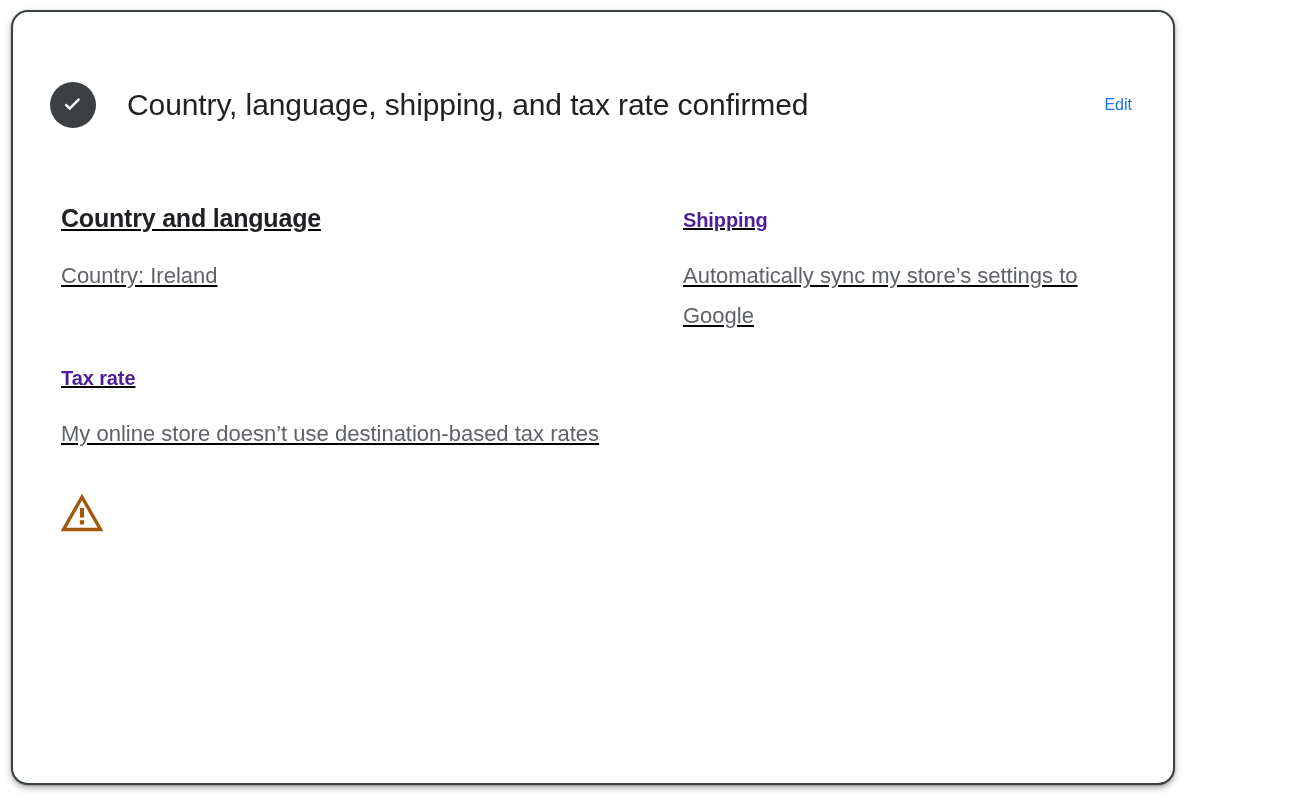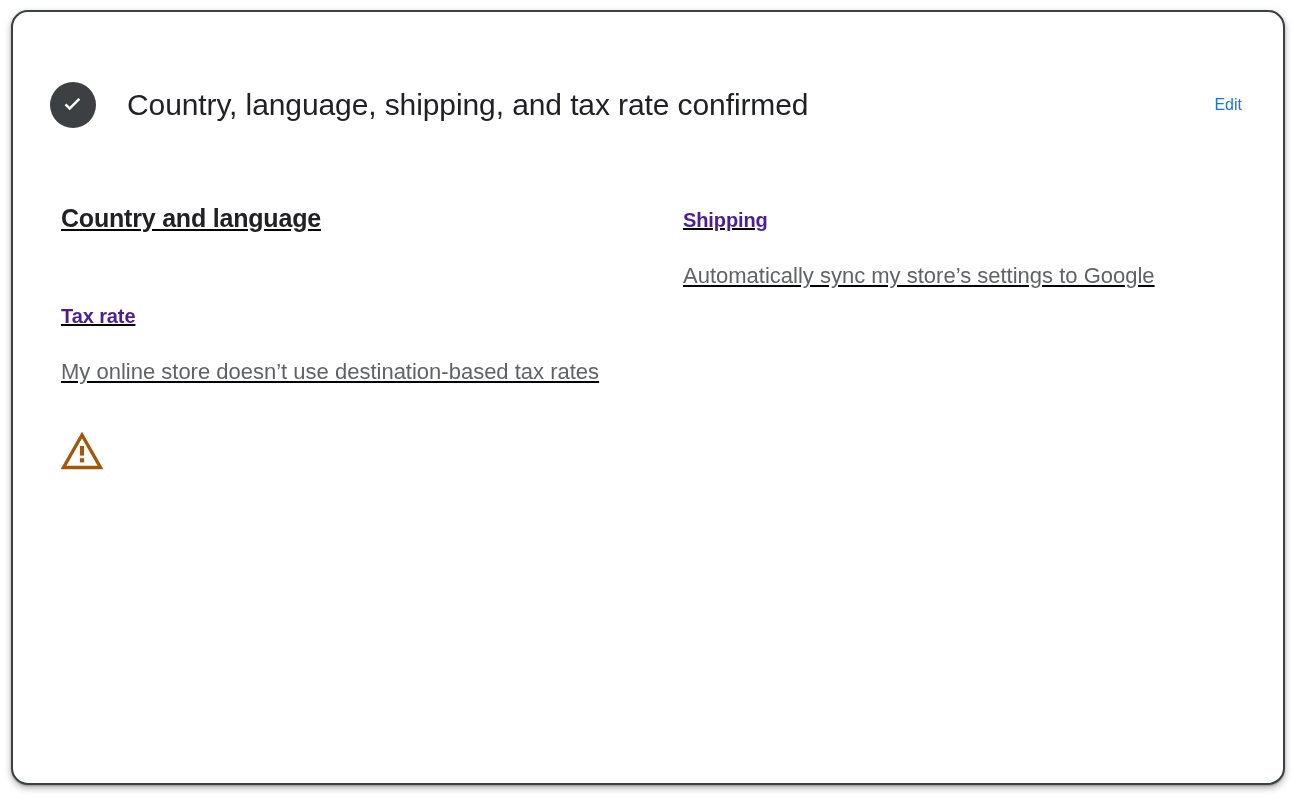--- a/index.html
+++ b/index.html
@@ -13,21 +13,21 @@
     font-family: "Liberation Sans", sans-serif;
     -webkit-font-smoothing: antialiased;
     overflow: hidden;
   }
 
   
   .card-wrap {
     position: absolute;
     left: 11px;
     top: 10px;
-    width: 1274px;
+    width: 1164px;
     height: 775px;
     box-sizing: border-box;
   }
   .card {
     position: relative;
     width: 100%;
     height: 100%;
     box-sizing: border-box;
     background: #ffffff;
     border: 2px solid #3a4145;
@@ -191,20 +191,21 @@
       </div>
     </div>
 
     <div class="card-body">
       <div class="cols">
 
         <div class="col-left">
 
           <div>
             <h2 class="sec-title-lg">Country and language</h2>
+            <p class="sec-body">Country: Ireland</p>
           </div>
 
           <div class="tax-block">
             <h2 class="sec-title-sm">Tax rate</h2>
             <p class="sec-body wrap-narrow">My online store doesn’t use destination-based tax rates</p>
 
             <div class="warning-row">
               <span class="warning-icon">
                 <svg width="42" height="38" viewBox="0 0 42 38" aria-hidden="true">
                   <path d="M21 3 L39.5 35.5 L2.5 35.5 Z" fill="none" stroke="#a3570b" stroke-width="3.4" stroke-linejoin="miter"></path>

